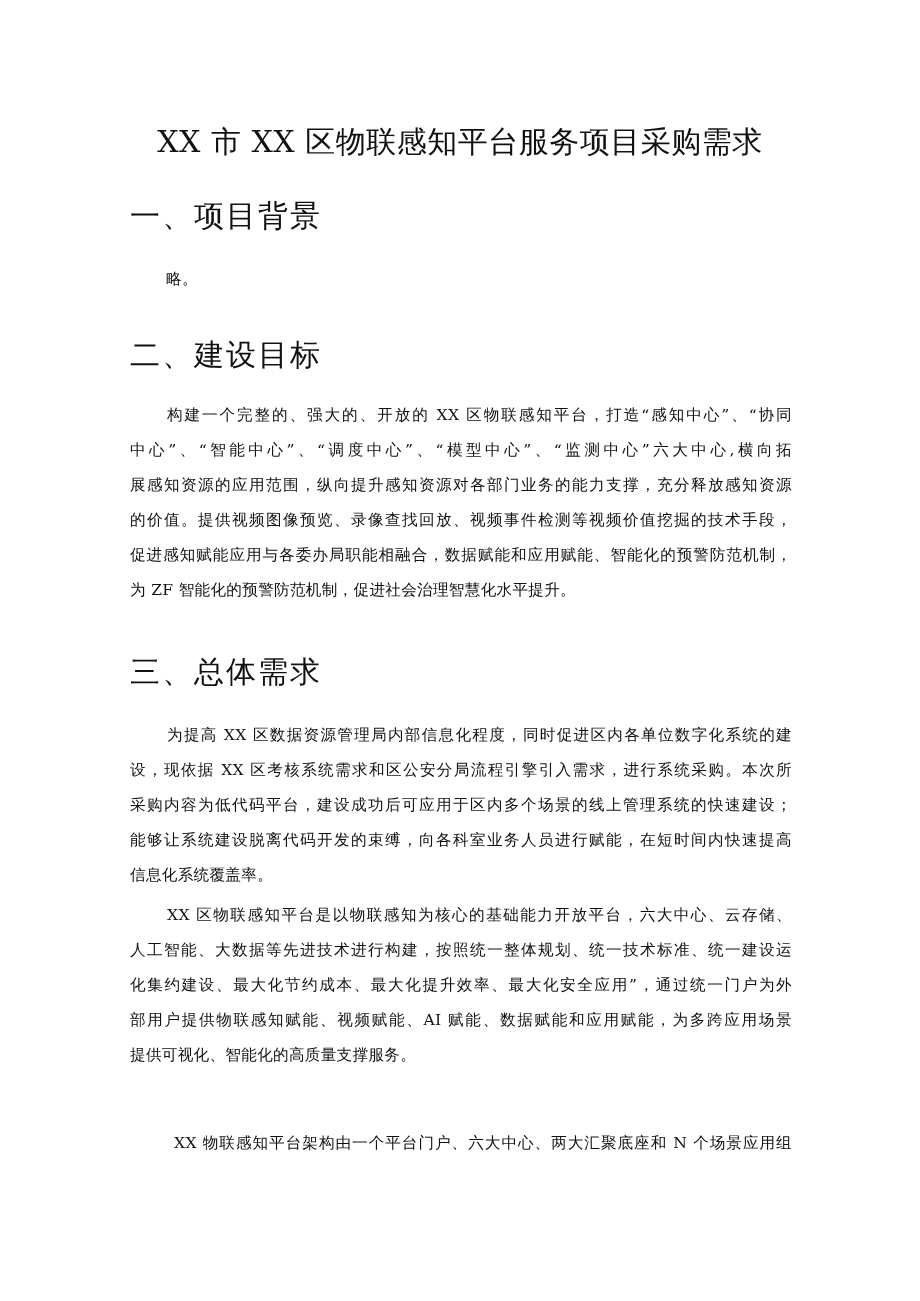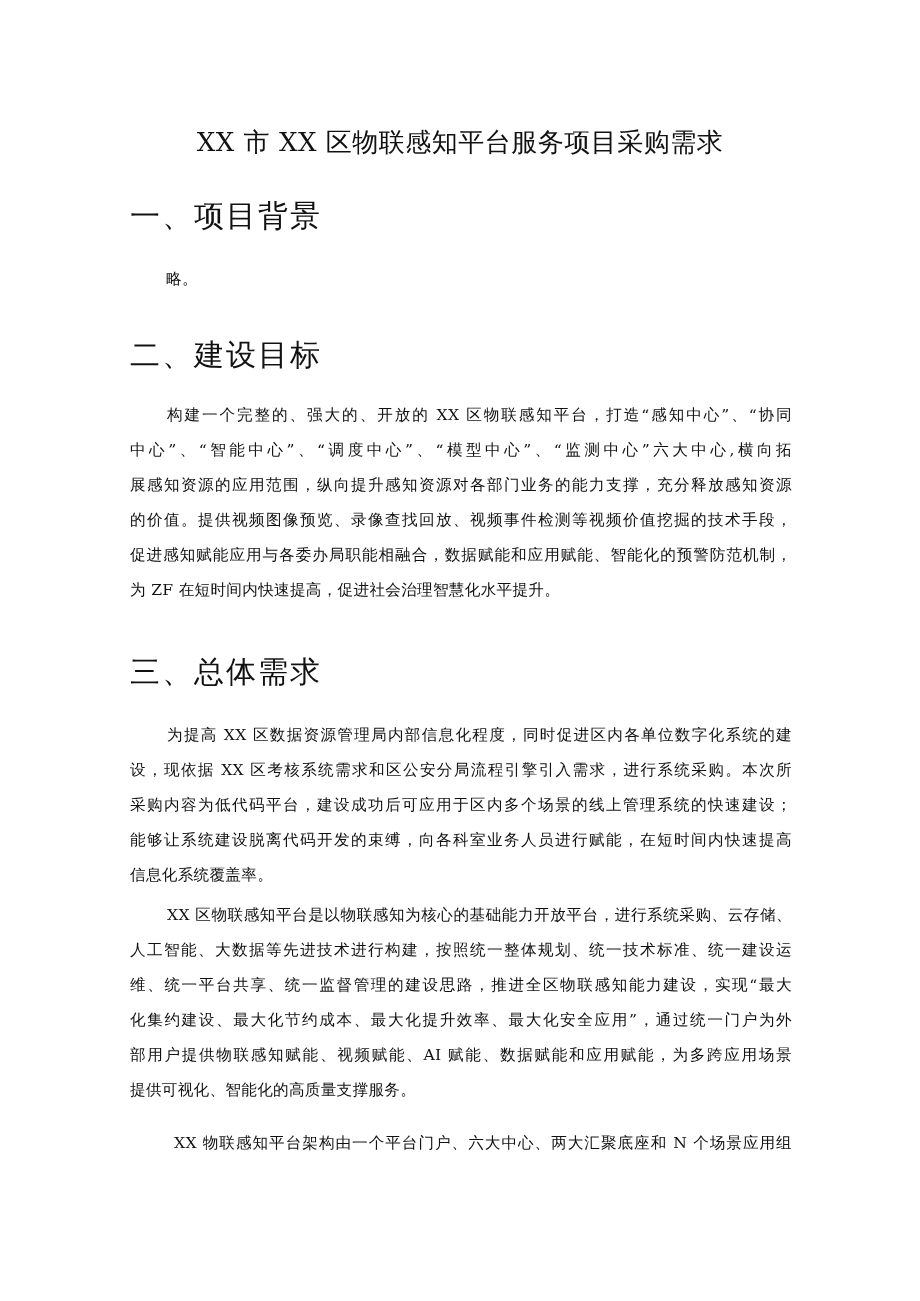--- a/index.html
+++ b/index.html
@@ -20,21 +20,21 @@
       left: 0; top: 0;
       width: 920px;
       height: 1301px;
     }
     .doc-title {
       position: absolute;
       left: 0;
       top: 122px;
       width: 920px;
       text-align: center;
-      font-size: 26px;
+      font-size: 30px;
       line-height: 40px;
       letter-spacing: 0.5px;
       color: #111;
       white-space: nowrap;
     }
     .heading {
       position: absolute;
       left: 130px;
       font-size: 30px;
       line-height: 36px;
@@ -75,36 +75,35 @@
     <span class="line-row last">略。</span>
   </div>
 
   <div class="heading" style="top:337px;">二、建设目标</div>
   <div class="para" style="top:398px; text-indent:0;">
     <span class="line-row" style="padding-left:37px;">构建一个完整的、强大的、开放的 XX 区物联感知平台，打造“感知中心”、“协同</span>
     <span class="line-row">中心”、“智能中心”、“调度中心”、“模型中心”、“监测中心”六大中心,横向拓</span>
     <span class="line-row">展感知资源的应用范围，纵向提升感知资源对各部门业务的能力支撑，充分释放感知资源</span>
     <span class="line-row">的价值。提供视频图像预览、录像查找回放、视频事件检测等视频价值挖掘的技术手段，</span>
     <span class="line-row">促进感知赋能应用与各委办局职能相融合，数据赋能和应用赋能、智能化的预警防范机制，</span>
-    <span class="line-row last">为 ZF 在短时间内快速提高，促进社会治理智慧化水平提升。</span>
+    <span class="line-row last">为 ZF 智能化的预警防范机制，促进社会治理智慧化水平提升。</span>
   </div>
 
   <div class="heading" style="top:654px;">三、总体需求</div>
   <div class="para" style="top:718px; text-indent:0;">
     <span class="line-row" style="padding-left:37px;">为提高 XX 区数据资源管理局内部信息化程度，同时促进区内各单位数字化系统的建</span>
     <span class="line-row">设，现依据 XX 区考核系统需求和区公安分局流程引擎引入需求，进行系统采购。本次所</span>
     <span class="line-row">采购内容为低代码平台，建设成功后可应用于区内多个场景的线上管理系统的快速建设；</span>
     <span class="line-row">能够让系统建设脱离代码开发的束缚，向各科室业务人员进行赋能，在短时间内快速提高</span>
     <span class="line-row last">信息化系统覆盖率。</span>
   </div>
 
   <div class="para" style="top:898px; text-indent:0;">
-    <span class="line-row" style="padding-left:37px;">XX 区物联感知平台是以物联感知为核心的基础能力开放平台，进行系统采购、云存储、</span>
+    <span class="line-row" style="padding-left:37px;">XX 区物联感知平台是以物联感知为核心的基础能力开放平台，六大中心、云存储、</span>
     <span class="line-row">人工智能、大数据等先进技术进行构建，按照统一整体规划、统一技术标准、统一建设运</span>
-    <span class="line-row">维、统一平台共享、统一监督管理的建设思路，推进全区物联感知能力建设，实现“最大</span>
     <span class="line-row">化集约建设、最大化节约成本、最大化提升效率、最大化安全应用”，通过统一门户为外</span>
     <span class="line-row">部用户提供物联感知赋能、视频赋能、AI 赋能、数据赋能和应用赋能，为多跨应用场景</span>
     <span class="line-row last">提供可视化、智能化的高质量支撑服务。</span>
   </div>
 
   <div class="para" style="top:1126px; text-indent:0;">
     <span class="line-row" style="padding-left:44px;">XX 物联感知平台架构由一个平台门户、六大中心、两大汇聚底座和 N 个场景应用组</span>
   </div>
 
 </div>

